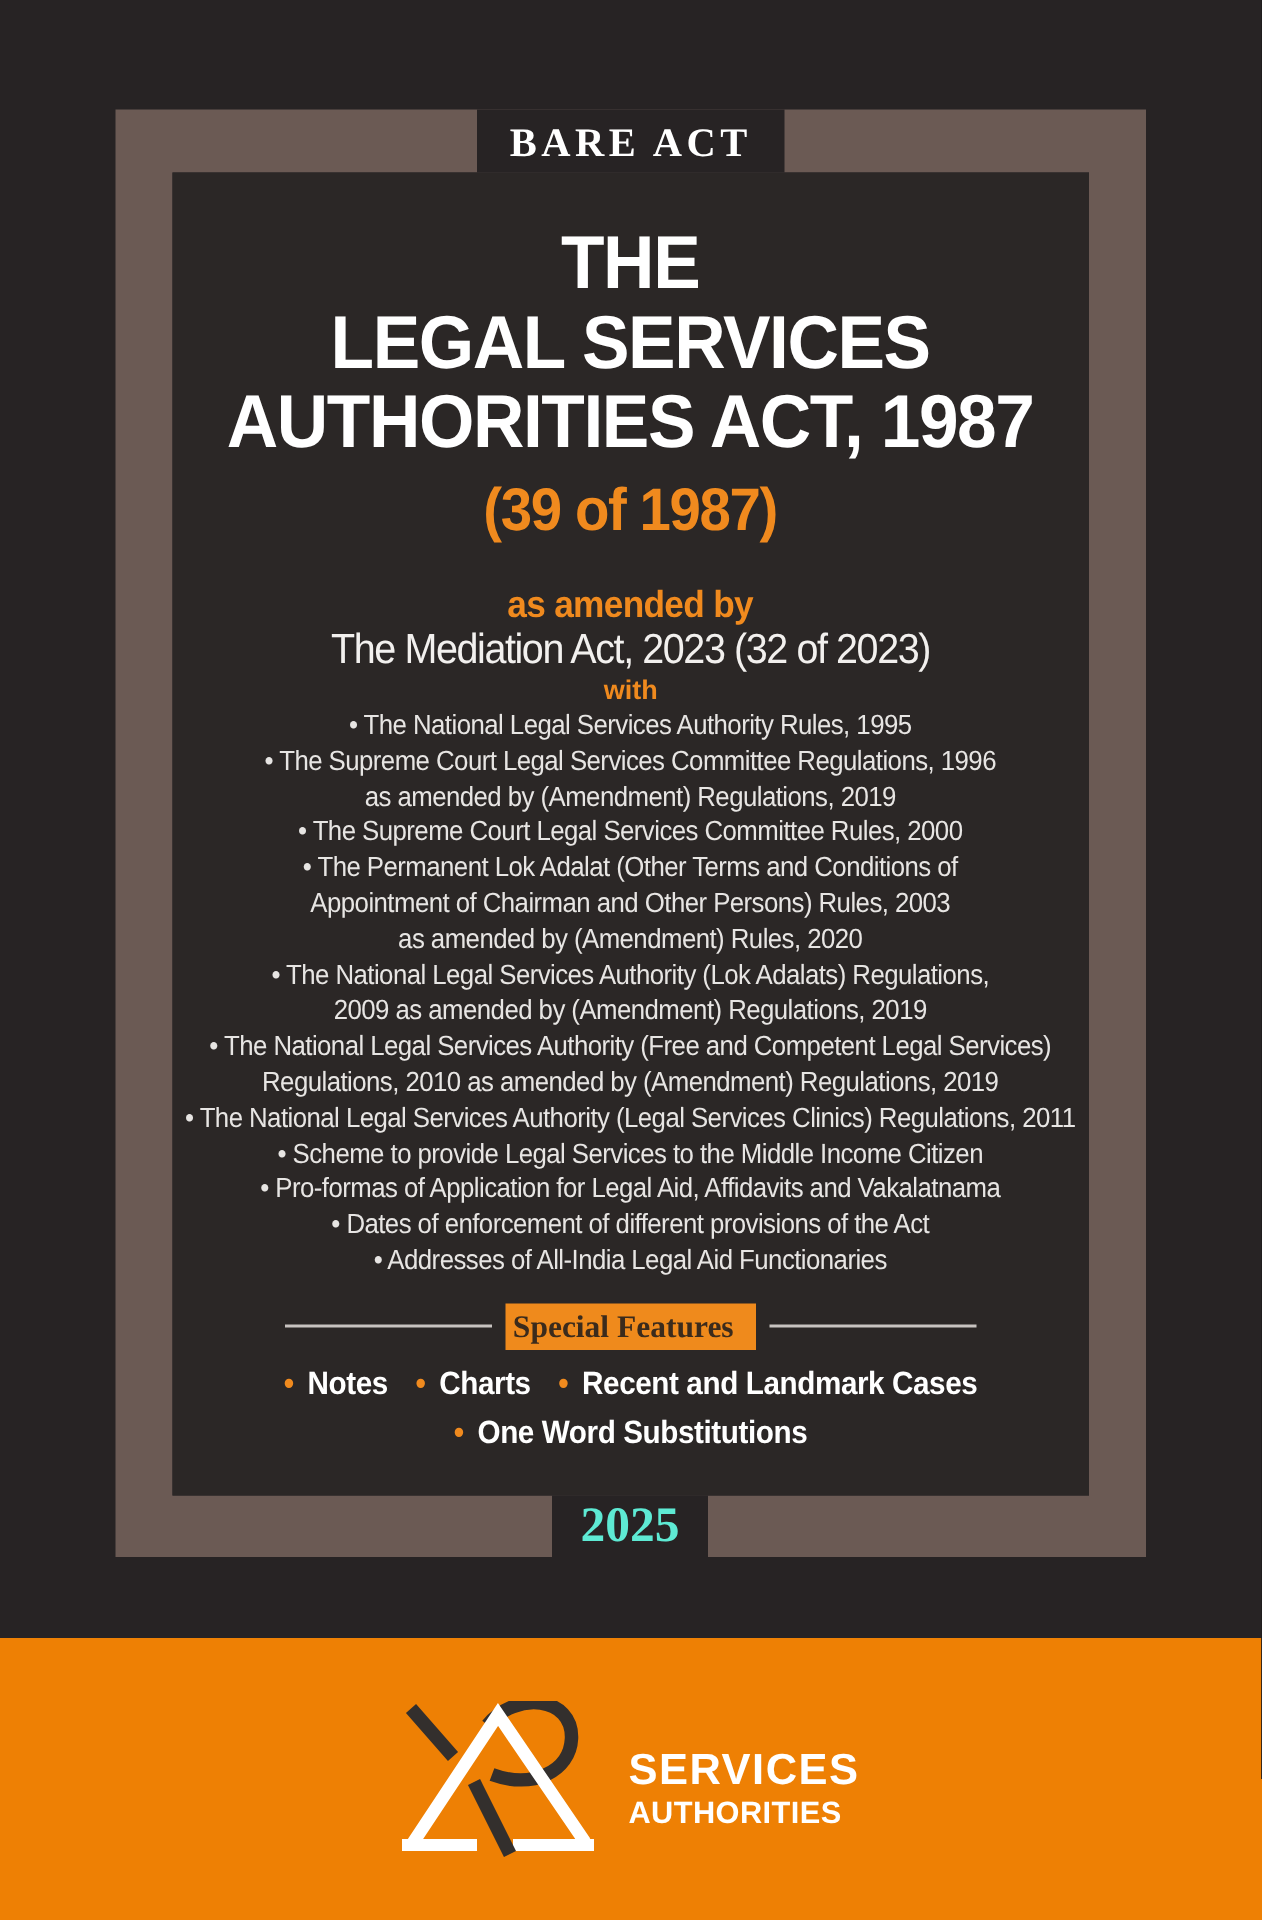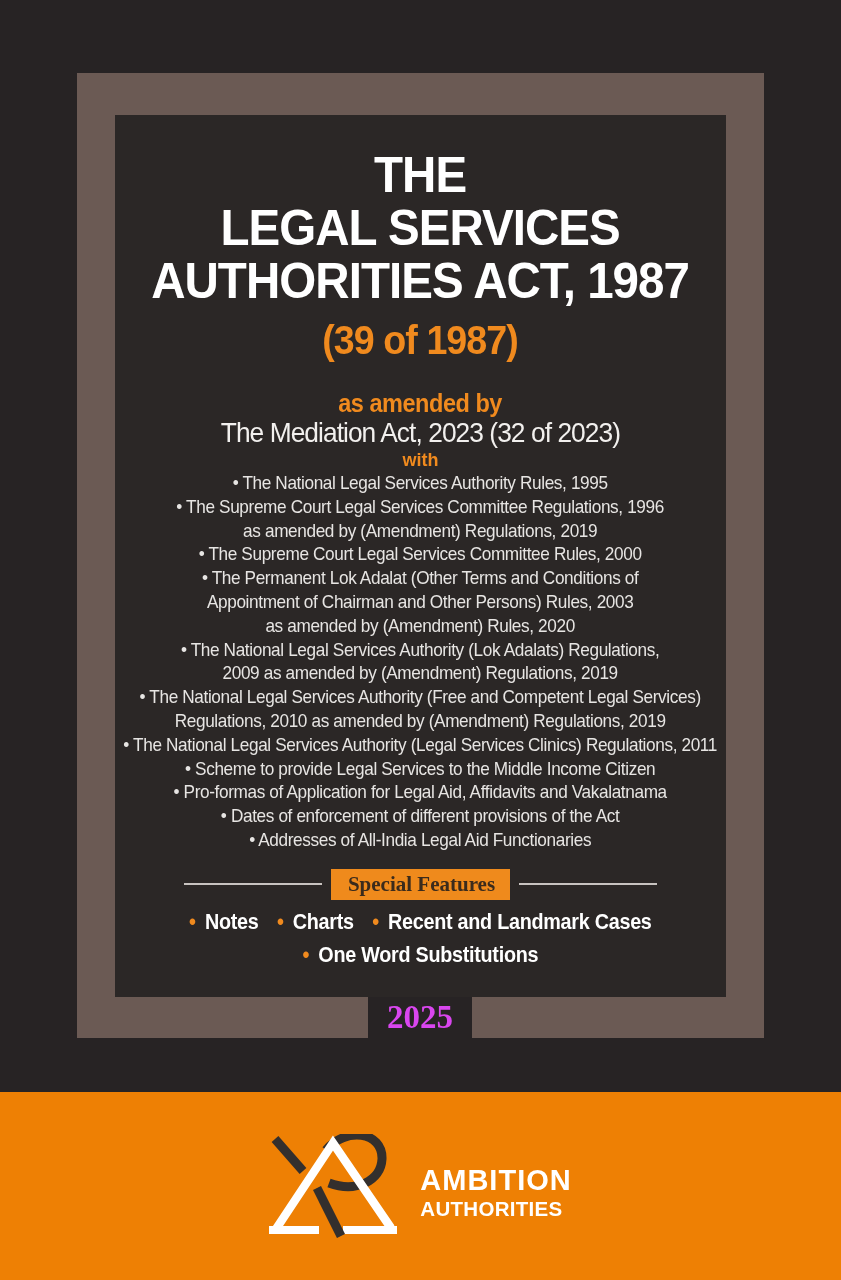--- a/index.html
+++ b/index.html
@@ -43,21 +43,21 @@
     padding-top: 2px;
   }
   .notch-bottom {
     position: absolute;
     left: 368px; top: 997px;
     width: 104px; height: 41px;
     background: #272324;
     display: flex; align-items: center; justify-content: center;
   }
   .year {
-    color: #d946ef;
+    color: #5eead4;
     font-family: "Liberation Serif", serif;
     font-weight: bold;
     font-size: 33px;
     white-space: nowrap;
   }
 
   
   .panel {
     position: absolute;
     left: 115px; top: 115px;
@@ -136,21 +136,21 @@
     gap: 9px;
   }
   .sf-line { width: 138px; height: 2px; background: #C8C3C0; }
   .sf-box {
     background: #EF8A1C;
     color: #3B2B1C;
     font-family: "Liberation Serif", serif;
     font-weight: bold;
     font-size: 21px;
     line-height: 26px;
-    padding: 2px 15px 3px 17px;
+    padding: 2px 15px 3px 5px;
     white-space: nowrap;
   }
 
   .feat-rows {
     transform: scaleX(0.92);
     transform-origin: center;
   }
   .feat-row {
     display: flex;
     justify-content: center;
@@ -199,20 +199,23 @@
     white-space: nowrap;
   }
 </style>
 </head>
 <body>
 
 <div class="cover">
 
   <div class="frame"></div>
 
+  <div class="notch-top">
+    <div class="bare-act">BARE ACT</div>
+  </div>
 
   <div class="panel">
 
     <div class="title-block">
       <div>THE</div>
       <div>LEGAL SERVICES</div>
       <div>AUTHORITIES ACT, 1987</div>
     </div>
 
     <div class="act-number cond">(39 of 1987)</div>
@@ -282,18 +285,18 @@
       <path d="M 6,5 L 34,37" stroke="#332F2D" stroke-width="9" fill="none"></path>
       <path d="M 57,16 C 76,-7 114,-3 113,25 C 112,47 87,59 60,49" stroke="#332F2D" stroke-width="9" fill="none"></path>
 
       <path d="M 7,95 L 64,9 L 122,94" stroke="#ffffff" stroke-width="8.5" fill="none" stroke-linejoin="miter"></path>
       <rect x="0" y="92" width="50" height="8" fill="#ffffff"></rect>
       <rect x="74" y="92" width="54" height="8" fill="#ffffff"></rect>
 
       <path d="M 48,54 L 72,102" stroke="#332F2D" stroke-width="9" fill="none"></path>
     </svg>
     <div class="publisher-text">
-      <div class="publisher-name">AMBITION</div>
+      <div class="publisher-name">SERVICES</div>
       <div class="publisher-sub">AUTHORITIES</div>
     </div>
   </div>
 
 </div>
 
 </body></html>

